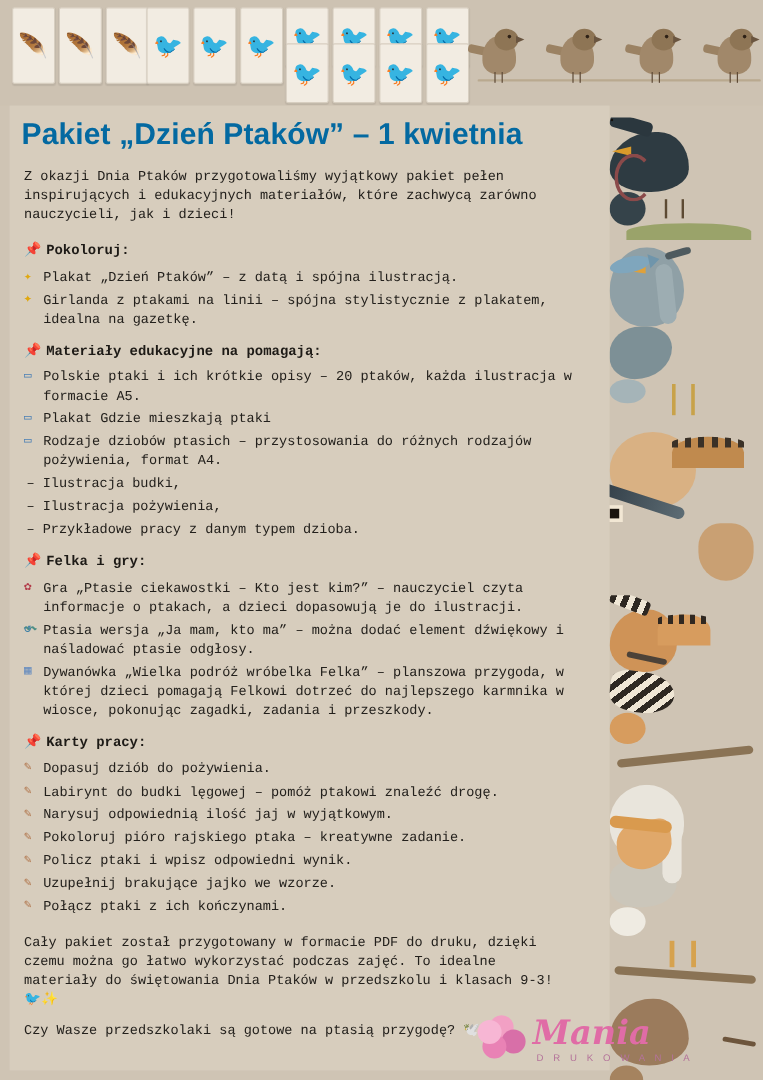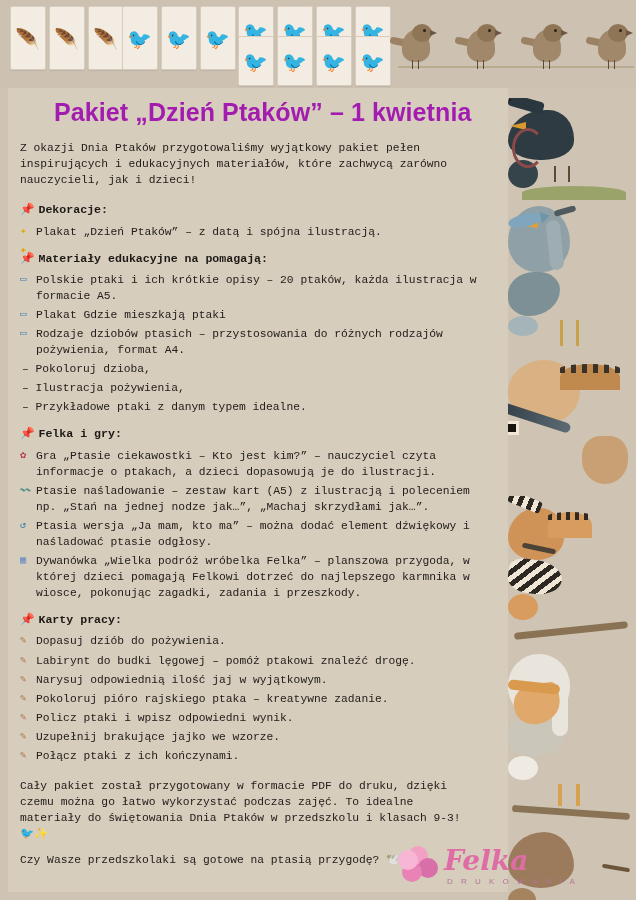--- a/index.html
+++ b/index.html
@@ -127,23 +127,22 @@
     left: 8px; top: 88px;
     width: 500px; height: 804px;
     background: #d7cdbd;
     padding: 0;
   }
   .title {
     position: absolute;
     left: 10px; top: 10px;
     font-size: 25px;
     font-weight: bold;
-    color: #a21caf;
+    color: #0369a1;
     letter-spacing: .1px;
-    margin-left: 36px;
   }
   .content {
     position: absolute;
     left: 12px; top: 52px;
     width: 470px;
     color: #23201c;
     font-size: 11.3px;
     line-height: 1.42;
     font-family: Liberation Mono, monospace;
   }
@@ -418,50 +417,50 @@
   </div>
 
   <div class="panel">
     <div class="title">Pakiet „Dzień Ptaków” – 1 kwietnia</div>
 
     <div class="content">
       <p class="intro">Z okazji Dnia Ptaków przygotowaliśmy wyjątkowy pakiet pełen inspirujących i edukacyjnych materiałów, które zachwycą zarówno nauczycieli, jak i dzieci!</p>
 
       <div class="section">
         <div class="sec-head">
-          <span class="pin">📌</span><span>Dekoracje:</span>
+          <span class="pin">📌</span><span>Pokoloruj:</span>
         </div>
         <ul class="items">
           <li><span class="bullet star">✦</span><span>Plakat „Dzień Ptaków” – z datą i spójna ilustracją.</span></li>
           <li><span class="bullet star">✦</span></li>
-          <li><span class="bullet star">✦</span></li>
+          <li><span class="bullet star">✦</span><span>Girlanda z ptakami na linii – spójna stylistycznie z plakatem, idealna na gazetkę.</span></li>
         </ul>
       </div>
 
       <div class="section">
         <div class="sec-head">
           <span class="pin">📌</span><span>Materiały edukacyjne na pomagają:</span>
         </div>
         <ul class="items">
           <li><span class="bullet book">▭</span><span>Polskie ptaki i ich krótkie opisy – 20 ptaków, każda ilustracja w formacie A5.</span></li>
           <li><span class="bullet book">▭</span><span>Plakat Gdzie mieszkają ptaki</span></li>
           <li><span class="bullet book">▭</span><span>Rodzaje dziobów ptasich – przystosowania do różnych rodzajów pożywienia, format A4.</span></li>
-          <li class="plain"><span>– Pokoloruj dzioba,</span></li>
+          <li class="plain"><span>– Ilustracja budki,</span></li>
           <li class="plain"><span>– Ilustracja pożywienia,</span></li>
-          <li class="plain"><span>– Przykładowe ptaki z danym typem idealne.</span></li>
+          <li class="plain"><span>– Przykładowe pracy z danym typem dzioba.</span></li>
         </ul>
       </div>
 
       <div class="section">
         <div class="sec-head">
           <span class="pin">📌</span><span>Felka i gry:</span>
         </div>
         <ul class="items">
           <li><span class="bullet game">✿</span><span>Gra „Ptasie ciekawostki – Kto jest kim?” – nauczyciel czyta informacje o ptakach, a dzieci dopasowują je do ilustracji.</span></li>
-          <li><span class="bullet wave">〰</span><span>Ptasie naśladowanie – zestaw kart (A5) z ilustracją i poleceniem np. „Stań na jednej nodze jak…”, „Machaj skrzydłami jak…”.</span></li>
+          <li><span class="bullet wave">〰</span></li>
           <li><span class="bullet loop">↺</span><span>Ptasia wersja „Ja mam, kto ma” – można dodać element dźwiękowy i naśladować ptasie odgłosy.</span></li>
           <li><span class="bullet board">▦</span><span>Dywanówka „Wielka podróż wróbelka Felka” – planszowa przygoda, w której dzieci pomagają Felkowi dotrzeć do najlepszego karmnika w wiosce, pokonując zagadki, zadania i przeszkody.</span></li>
         </ul>
       </div>
 
       <div class="section">
         <div class="sec-head">
           <span class="pin">📌</span><span>Karty pracy:</span>
         </div>
         <ul class="items">
@@ -551,18 +550,18 @@
   </div>
 
   <div class="logo">
     <div class="mark">
       <div class="petal p1"></div>
         <div class="petal p2"></div>
         <div class="petal p3"></div>
         <div class="petal p4"></div>
     </div>
     <div class="txt">
-      <div class="name">Felka</div>
+      <div class="name">Mania</div>
       <div class="sub">D R U K O W A N I A</div>
     </div>
   </div>
 
 </div>
 
 </body></html>

